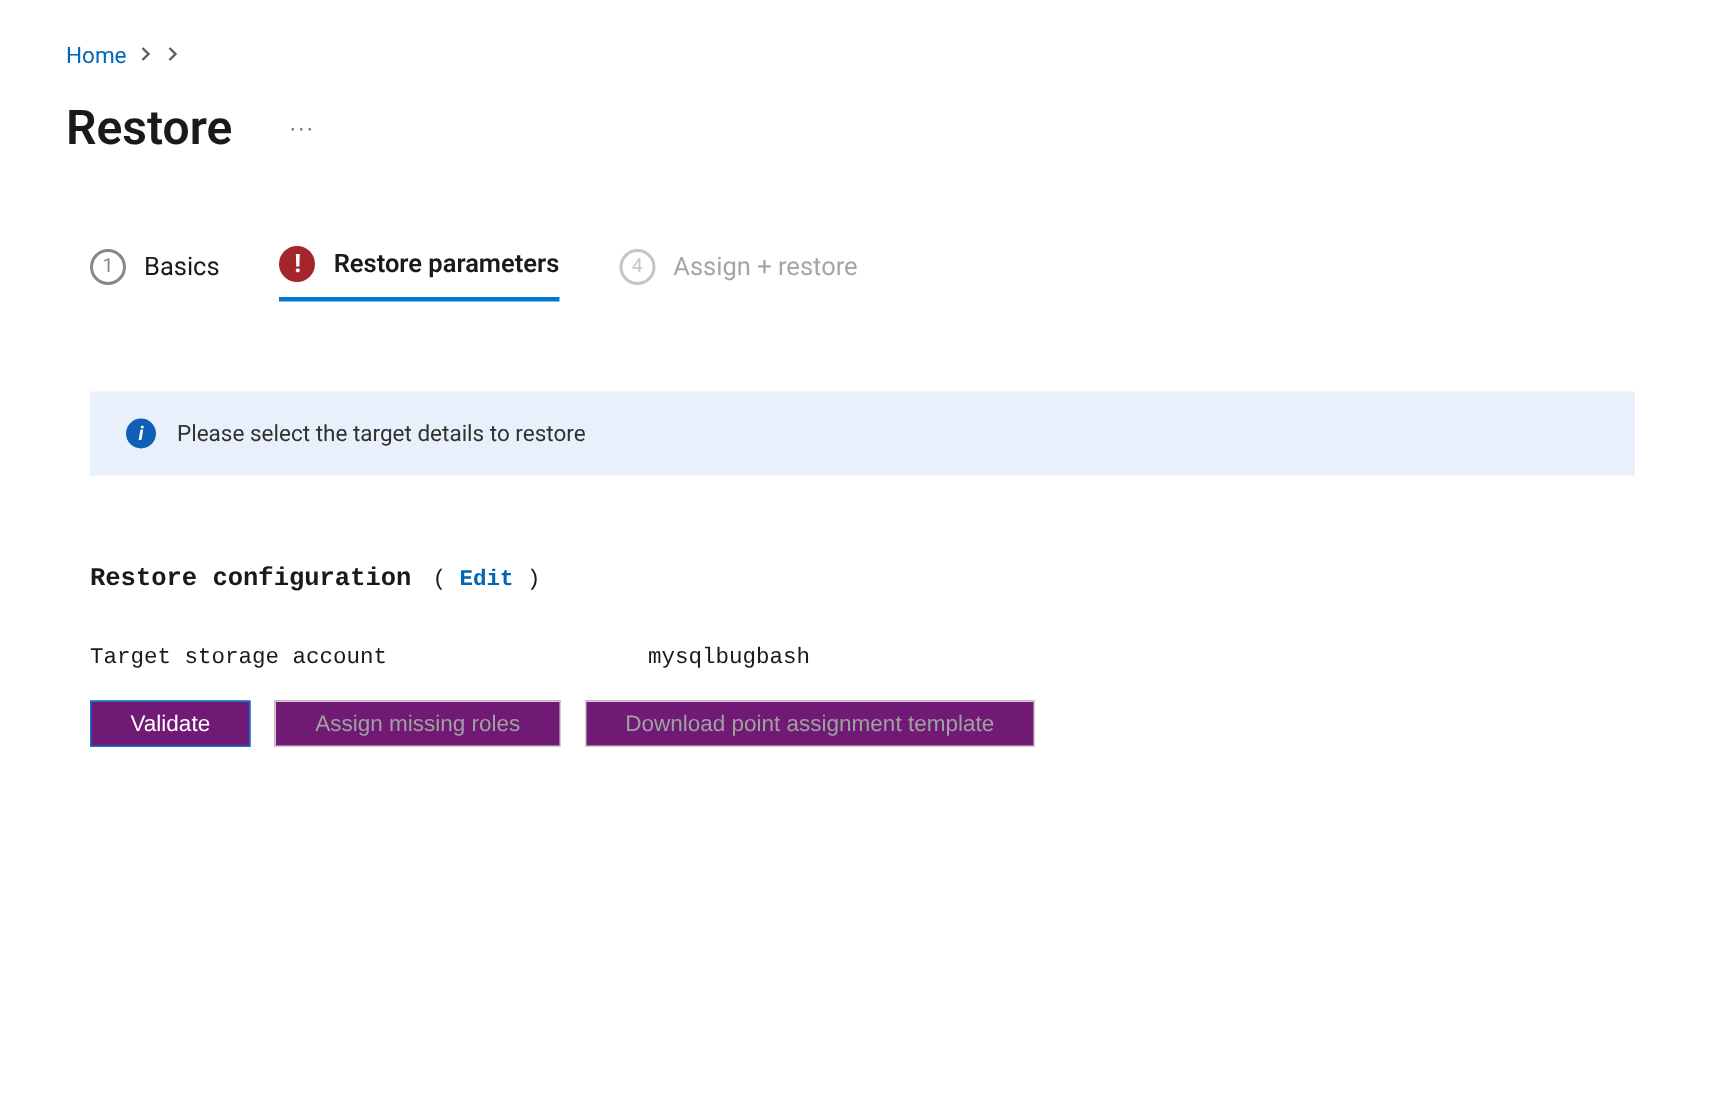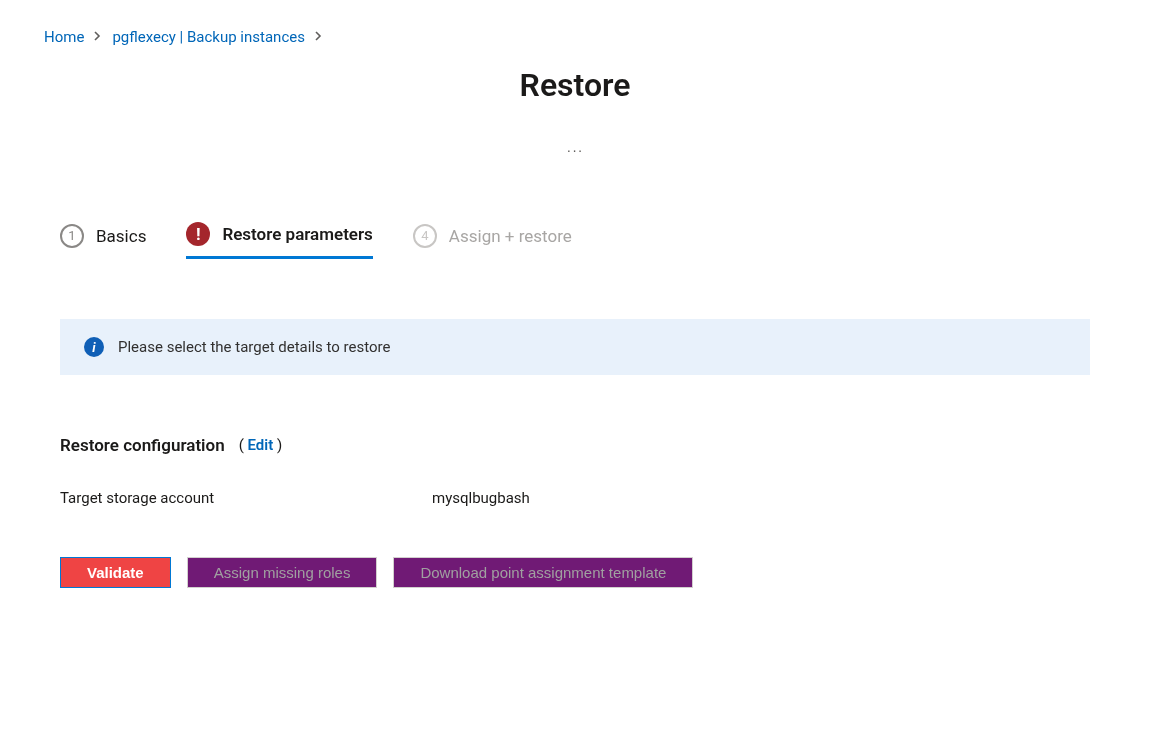--- a/index.html
+++ b/index.html
@@ -15,21 +15,21 @@
       display: flex;
       align-items: center;
       gap: 10px;
       font-size: 15px;
       margin-bottom: 20px;
     }
     .breadcrumb a { color: #0066b8; text-decoration: none; cursor: pointer; text-align: right; }
     .chev { color: #605e5c; font-size: 12px; }
 
     
-    .title-row { display: flex; align-items: center; gap: 34px; margin-bottom: 60px; flex-direction: column; }
+    .title-row { display: flex; align-items: center; gap: 34px; margin-bottom: 60px; }
     .page-title { font-size: 32px; font-weight: 600; color: #1b1a19; }
     .more-btn { color: #605e5c; font-size: 14px; cursor: pointer; letter-spacing:1px; padding:4px; background:none; border:none; }
 
     
     .stepper { display: flex; align-items: center; gap: 40px; margin: 0 16px 60px 16px; }
     .step { display: flex; align-items: center; gap: 12px; font-size: 17px; color: #1b1a19; cursor:pointer; padding-bottom:10px; }
     .step .num {
       width: 24px; height: 24px; border-radius: 50%;
       border: 2px solid #8a8886; display:flex; align-items:center; justify-content:center;
       font-size:13px; color:#8a8886; flex-shrink:0;
@@ -41,48 +41,47 @@
     .step.active { font-weight:600; border-bottom:3px solid #0078d4; }
 
     
     .info-box {
       background:#e8f1fb; display:flex; align-items:center; gap:14px;
       padding:18px 24px; margin:0 16px 60px 16px; font-size:15px; color:#323130;
     }
     .info-icon { width:20px; height:20px; border-radius:50%; background:#0f5fb6; color:#fff; display:flex;align-items:center;justify-content:center; font-style:italic; font-weight:700; font-size:13px; flex-shrink:0;}
 
     
-    .section { margin: 0 16px 50px 16px; }
+    .section { margin: 0 16px 20px 16px; font-family: Liberation Mono, monospace; }
     .section-header { display:flex; align-items:center; gap:14px; margin-bottom:34px; }
     .section-title { font-size:17px; font-weight:600; color:#1b1a19; }
     .edit-group { font-size:15px; color:#1b1a19;}
     .edit-link { color:#0066b8; font-weight:600; cursor:pointer; }
     .kv-row { display:flex; margin-bottom:14px; font-size:15px;gap:12px; }
     .kv-label { width: 360px; color:#1b1a19; }
     .kv-value { color:#1b1a19; }
 
     
     .btn-row { display:flex; gap:16px; margin:0 16px; }
     .btn {
       font-size:15px; padding:6px 26px; border:1px solid #8a8886; background:#701a75; color:#a0a0a0; cursor:pointer;
     }
     .btn.disabled { cursor:default; border-color:#d2d0ce; }
-    .btn.primary { background:#ef4444; border-color:#0078d4; color:#fff; font-weight:700; cursor:pointer; }
+    .btn.primary { background:#701a75; border-color:#0078d4; color:#fff; font-weight:400; cursor:pointer; }
   </style>
 </head>
 <body>
 
 <nav class="breadcrumb">
   <a>Home</a>
   <span class="chev">
     <svg width="8" height="10" viewBox="0 0 8 10">
         <path d="M1 1 L5 5 L1 9" stroke="#605e5c" stroke-width="1.6" fill="none"></path>
       </svg>
   </span>
-  <a>pgflexecy | Backup instances</a>
   <span class="chev">
     <svg width="8" height="10" viewBox="0 0 8 10">
         <path d="M1 1 L5 5 L1 9" stroke="#605e5c" stroke-width="1.6" fill="none"></path>
       </svg>
   </span>
 </nav>
 
 <div class="title-row">
   <h1 class="page-title">Restore</h1>
   <button class="more-btn">···</button>

